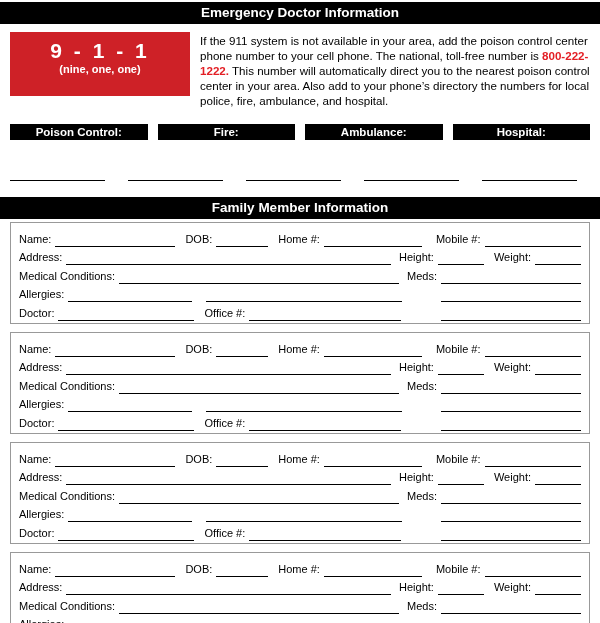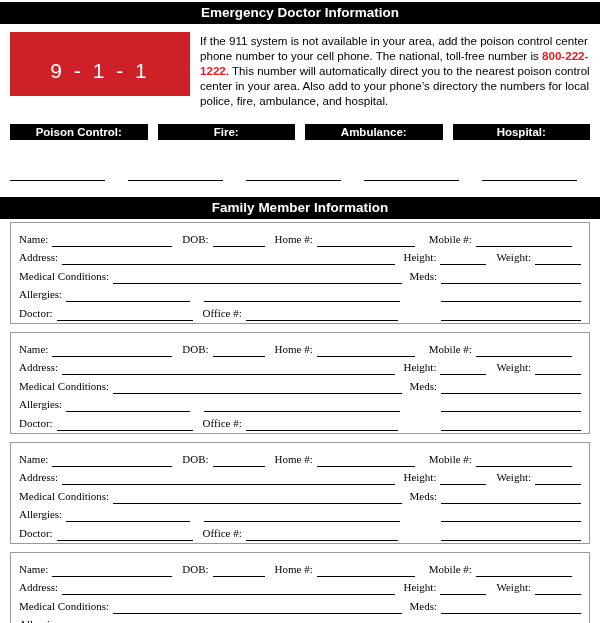--- a/index.html
+++ b/index.html
@@ -19,21 +19,21 @@
 
   
   .intro-section {
     display:flex; margin:8px 10px 0 10px; gap:10px;
   }
   .red-box {
     background:#ce2127; color:#fff;
     width:180px; min-width:180px; height:64px;
     text-align:center; padding-top:7px;
   }
-  .red-box .big-number { font-size:21px; font-weight:normal; letter-spacing:3px; line-height:23px;margin-top:20px; }
+  .red-box .big-number { font-size:21px; font-weight:bold; letter-spacing:3px; line-height:23px; }
   .red-box .sub { font-size:11px; font-weight:bold; line-height:14px; }
   .red-box .caption { font-size:12.5px; font-weight:bold; line-height:15px; }
   .intro-text {
     font-size:11.6px; line-height:15px; padding-top:1px; flex:1;
   }
   .intro-text .phone { color:#e31e24; font-weight:bold; }
 
   
   .contacts-bars {
     display:flex; gap:10px; margin:16px 10px 0 10px;
@@ -52,21 +52,20 @@
   .family-bar { margin-top:16px; }
 
   
   .member-boxes { margin:3px 10px 0 10px; }
   .member-box {
     border:1px solid #999;
     height:102px;
     padding:5px 8px 0 8px;
     margin-bottom:8px;
     background:#fff;
-    font-family:Liberation Serif, serif;
   }
   .box-row {
     display:flex; align-items:flex-end;
     height:18.6px; font-size:11px; white-space:nowrap;
   }
   .lbl { padding-right:4px; line-height:15px; }
   .blank {
     display:block; height:13px;
     border-bottom:1.5px solid #000;
   }
@@ -80,20 +79,21 @@
   .w-name { flex:1; max-width:120px; }
 </style>
 </head>
 <body>
 
 <div class="black-bar top-bar">Emergency Doctor Information</div>
 
 <div class="intro-section">
   <div class="red-box" style="background: rgb(206, 33, 39);">
     <div class="big-number">9 - 1 - 1</div>
+    <div class="sub">(nine, one, one)</div>
   </div>
   <div class="intro-text"><span>If the 911 system is not available in your area, add the poison control center phone number to your cell phone. The national, toll-free number is </span><span class="phone" style="color: rgb(227, 30, 36);">800-222-1222.</span><span> This number will automatically direct you to the nearest poison control center in your area. Also add to your phone’s directory the numbers for local police, fire, ambulance, and hospital.</span></div>
 </div>
 
 <div class="contacts-bars">
   <div class="contact-bar">Poison Control:</div>
   <div class="contact-bar">Fire:</div>
   <div class="contact-bar">Ambulance:</div>
   <div class="contact-bar">Hospital:</div>
 </div>

